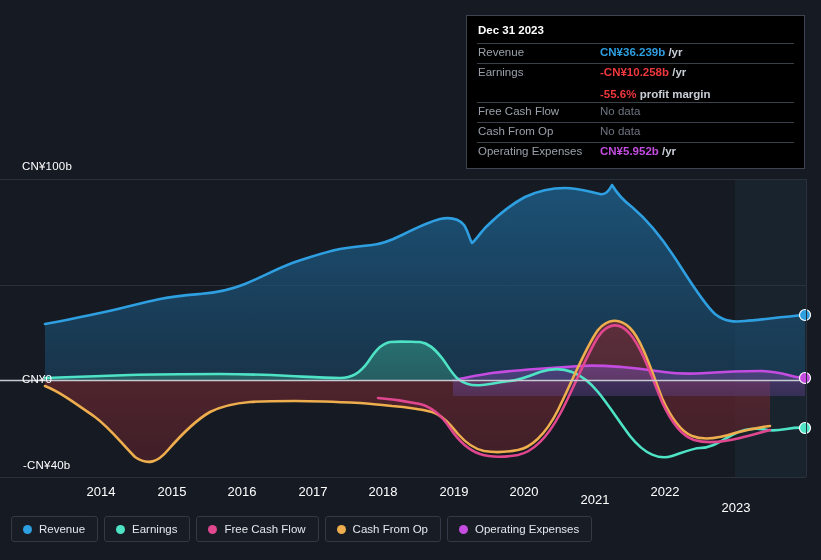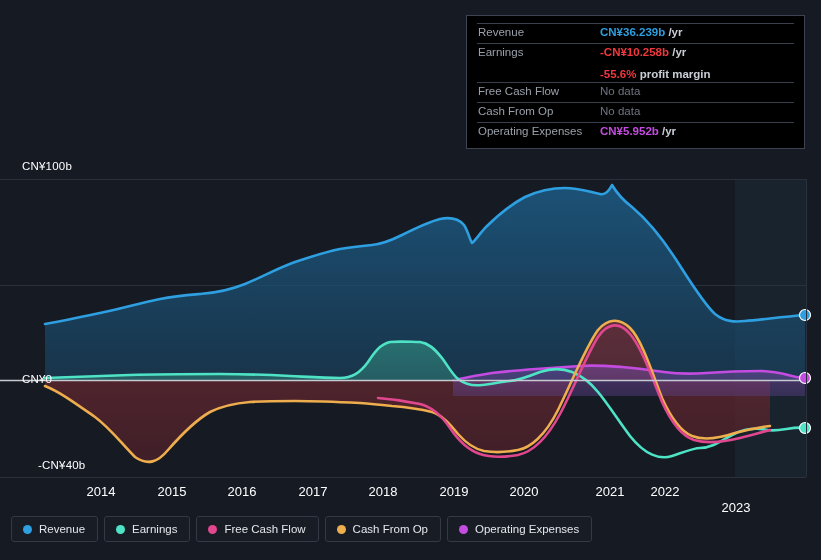--- a/index.html
+++ b/index.html
@@ -230,35 +230,36 @@
         <circle cx="805" cy="315" r="5.5" fill="#2e9fe0" stroke="#ffffff" stroke-width="1.2"></circle>
         <circle cx="805" cy="378" r="5.5" fill="#c44ce0" stroke="#ffffff" stroke-width="1.2"></circle>
         <circle cx="805" cy="428" r="5.5" fill="#4fe3c6" stroke="#ffffff" stroke-width="1.2"></circle>
       </g>
 
       <line x1="806.5" y1="179" x2="806.5" y2="477" stroke="#2a313c" stroke-width="1"></line>
     </svg>
 
     <div class="ylabel" style="left:22px; top:160px;">CN¥100b</div>
     <div class="ylabel" style="left:22px; top:373px;">CN¥0</div>
-    <div class="ylabel" style="left:38px; top:459px;">-CN¥40b</div>
+    <div class="ylabel" style="left:23px; top:459px;">-CN¥40b</div>
 
     <div class="xlabel" style="left:101px;">2014</div>
     <div class="xlabel" style="left:172px;">2015</div>
     <div class="xlabel" style="left:242px;">2016</div>
     <div class="xlabel" style="left:313px;">2017</div>
     <div class="xlabel" style="left:383px;">2018</div>
     <div class="xlabel" style="left:454px;">2019</div>
     <div class="xlabel" style="left:524px;">2020</div>
-    <div class="xlabel" style="left:610px;">2021</div>
+    <div class="xlabel" style="left:595px;margin-top:8px;">2021</div>
     <div class="xlabel" style="left:665px;">2022</div>
     <div class="xlabel" style="left:736px;margin-top:16px;">2023</div>
   </div>
 
   <div id="tooltip">
+    <div class="tt-title">Dec 31 2023</div>
 
     <div class="tt-row">
       <div class="tt-key">Revenue</div>
       <div class="tt-val"><span class="num" style="color:#2e9fe0">CN¥36.239b</span> <span class="unit">/yr</span></div>
     </div>
 
     <div class="tt-row">
       <div class="tt-key">Earnings</div>
       <div class="tt-val"><span class="num" style="color:#f0383e">-CN¥10.258b</span> <span class="unit">/yr</span></div>
     </div>

